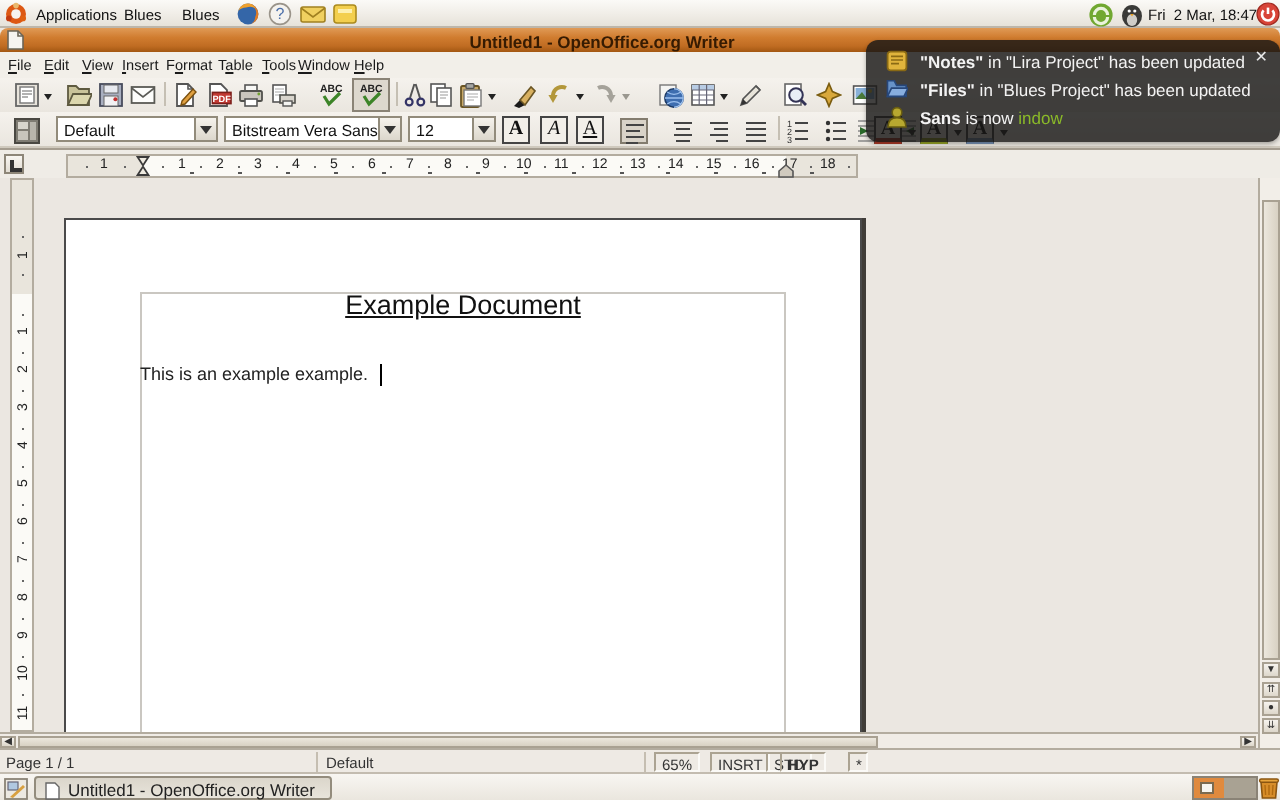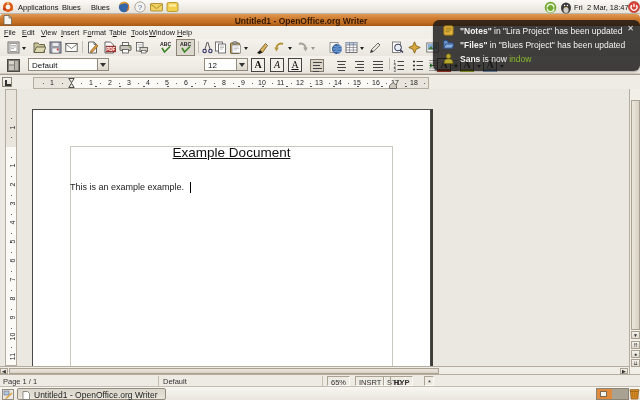--- a/index.html
+++ b/index.html
@@ -290,20 +290,24 @@
 <svg class="ico" style="left:7px;top:3px;" width="13" height="13" viewBox="0 0 13 13">
       <rect x="0.5" y="0.5" width="12" height="12" fill="#7f7c73" stroke="#4a4842" stroke-width="1"></rect>
       <rect x="2" y="2" width="5" height="3.5" fill="#d8d5cc"></rect>
       <rect x="8" y="2" width="3" height="9" fill="#b8b5ac"></rect>
       <rect x="2" y="6.5" width="5" height="4.5" fill="#c8c5bc"></rect>
     </svg>
 <div class="combo" style="left:28px;width:81px;">
       <span class="ctxt">Default</span>
       <span class="cbtn"></span>
     </div>
+<div class="combo" style="left:112px;width:89px;">
+      <span class="ctxt">Bitstream Vera Sans</span>
+      <span class="cbtn"></span>
+    </div>
 <div class="combo" style="left:204px;width:44px;">
       <span class="ctxt">12</span>
       <span class="cbtn"></span>
     </div>
 <div class="tbtn" style="left:251px;font-weight:bold;">A</div>
 <div class="tbtn" style="left:270px;font-style:italic;">A</div>
 <div class="tbtn" style="left:288px;text-decoration:underline;">A</div>
 <span class="albtn" style="left:310px;background:#d9d3c8;border:1px solid #837c6e;">
       <i style="top:2px;width:9px;"></i>
       <i style="top:5px;width:7px;"></i>

